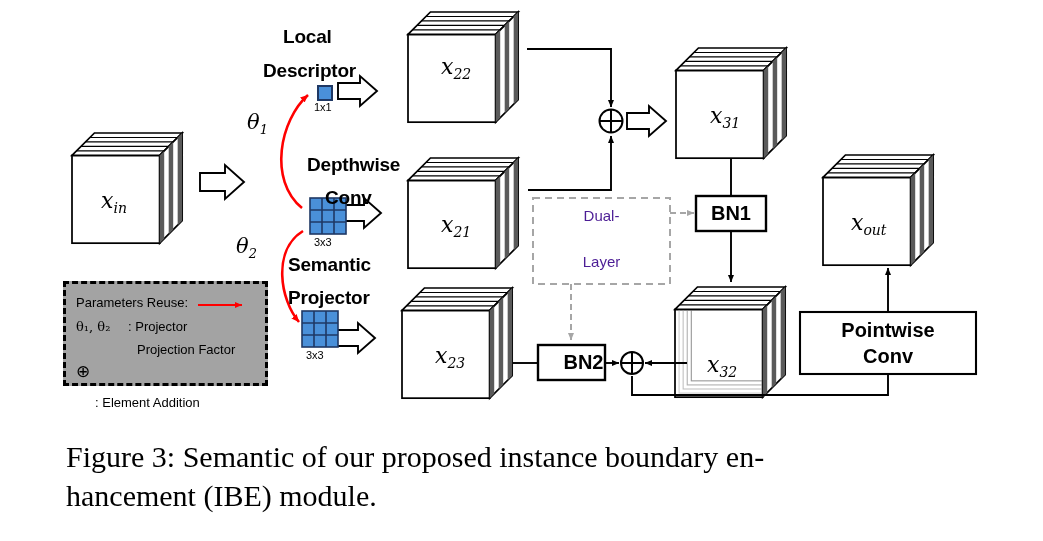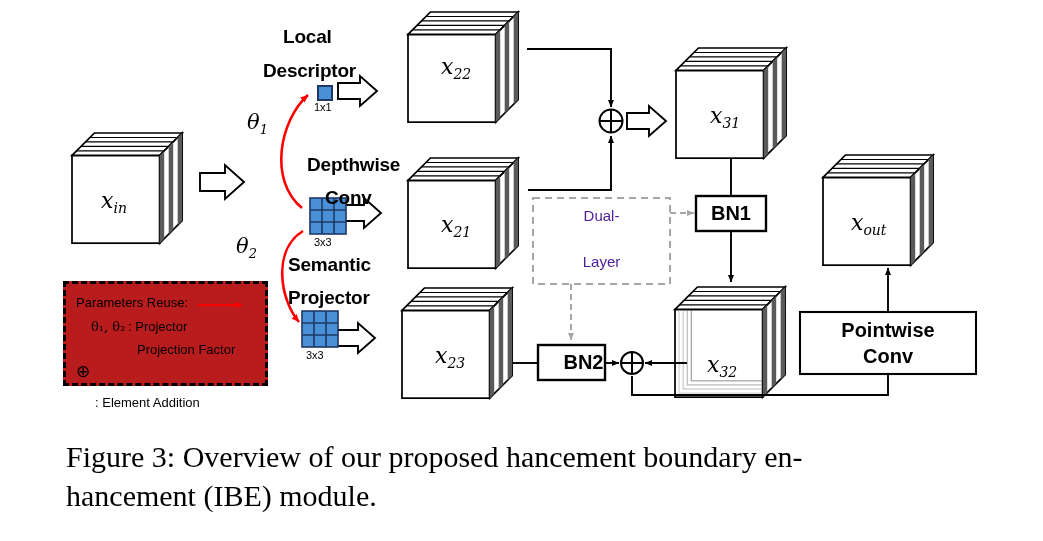--- a/index.html
+++ b/index.html
@@ -19,21 +19,21 @@
   .theta{position:absolute;font-family:"DejaVu Serif",serif;font-style:italic;
          font-size:21px;}
   .theta sub{font-size:13px;}
   .boxtxt{position:absolute;font-size:20px;font-weight:bold;white-space:nowrap;
           text-align:center;}
   .dntxt{position:absolute;font-size:15px;color:#4c1d95;text-align:center;
          line-height:1.45;white-space:nowrap;}
 
   
   #legend{position:absolute;left:63px;top:281px;width:205px;height:105px;
-          border:3px dashed #000;background:#b91c1c;box-sizing:border-box;}
+          border:3px dashed #000;background:#a3a3a3;box-sizing:border-box;}
   .lg-row{position:absolute;font-size:13px;white-space:nowrap;}
   .lg-serif{font-family:"DejaVu Serif",serif;font-style:italic;}
 
   
   #caption{position:absolute;left:66px;top:437px;width:910px;
            font-family:"Liberation Serif",serif;font-size:30px;
            line-height:1.30;color:#000;}
 </style>
 </head>
 <body>
@@ -241,28 +241,28 @@
       <div class="lg-row" style="left:10px;top:11px;">Parameters Reuse:</div>
       <svg style="position:absolute;left:130px;top:14px;width:56px;height:14px;">
         <defs>
           <marker id="lgah" markerWidth="9" markerHeight="9" refX="7" refY="3" orient="auto" markerUnits="userSpaceOnUse">
             <path d="M0,0 L7,3 L0,6 z" fill="#ff0000"></path>
           </marker>
         </defs>
         <line x1="2" y1="7" x2="46" y2="7" stroke="#ff0000" stroke-width="2.2" marker-end="url(#lgah)"></line>
       </svg>
 
-      <div class="lg-row lg-serif" style="left:25px;top:35px;font-style:normal;">θ₁, θ₂</div>
+      <div class="lg-row lg-serif" style="left:10px;top:35px;font-style:normal;">θ₁, θ₂</div>
       <div class="lg-row" style="left:62px;top:35px;">: Projector</div>
       <div class="lg-row" style="left:71px;top:58px;">Projection Factor</div>
 
       <div class="lg-row" style="left:10px;top:79px;font-size:17px;line-height:1;">⊕</div>
       <div class="lg-row" style="left:29px;top:91px;margin-top:20px;">: Element Addition</div>
     </div>
 
   </div>
 
   <div id="caption">
-    <div>Figure 3: Overview of our proposed hancement boundary en-</div>
+    <div>Figure 3: Semantic of our proposed instance boundary en-</div>
     <div>hancement (IBE) module.</div>
   </div>
 
 </div>
 
 </body></html>

